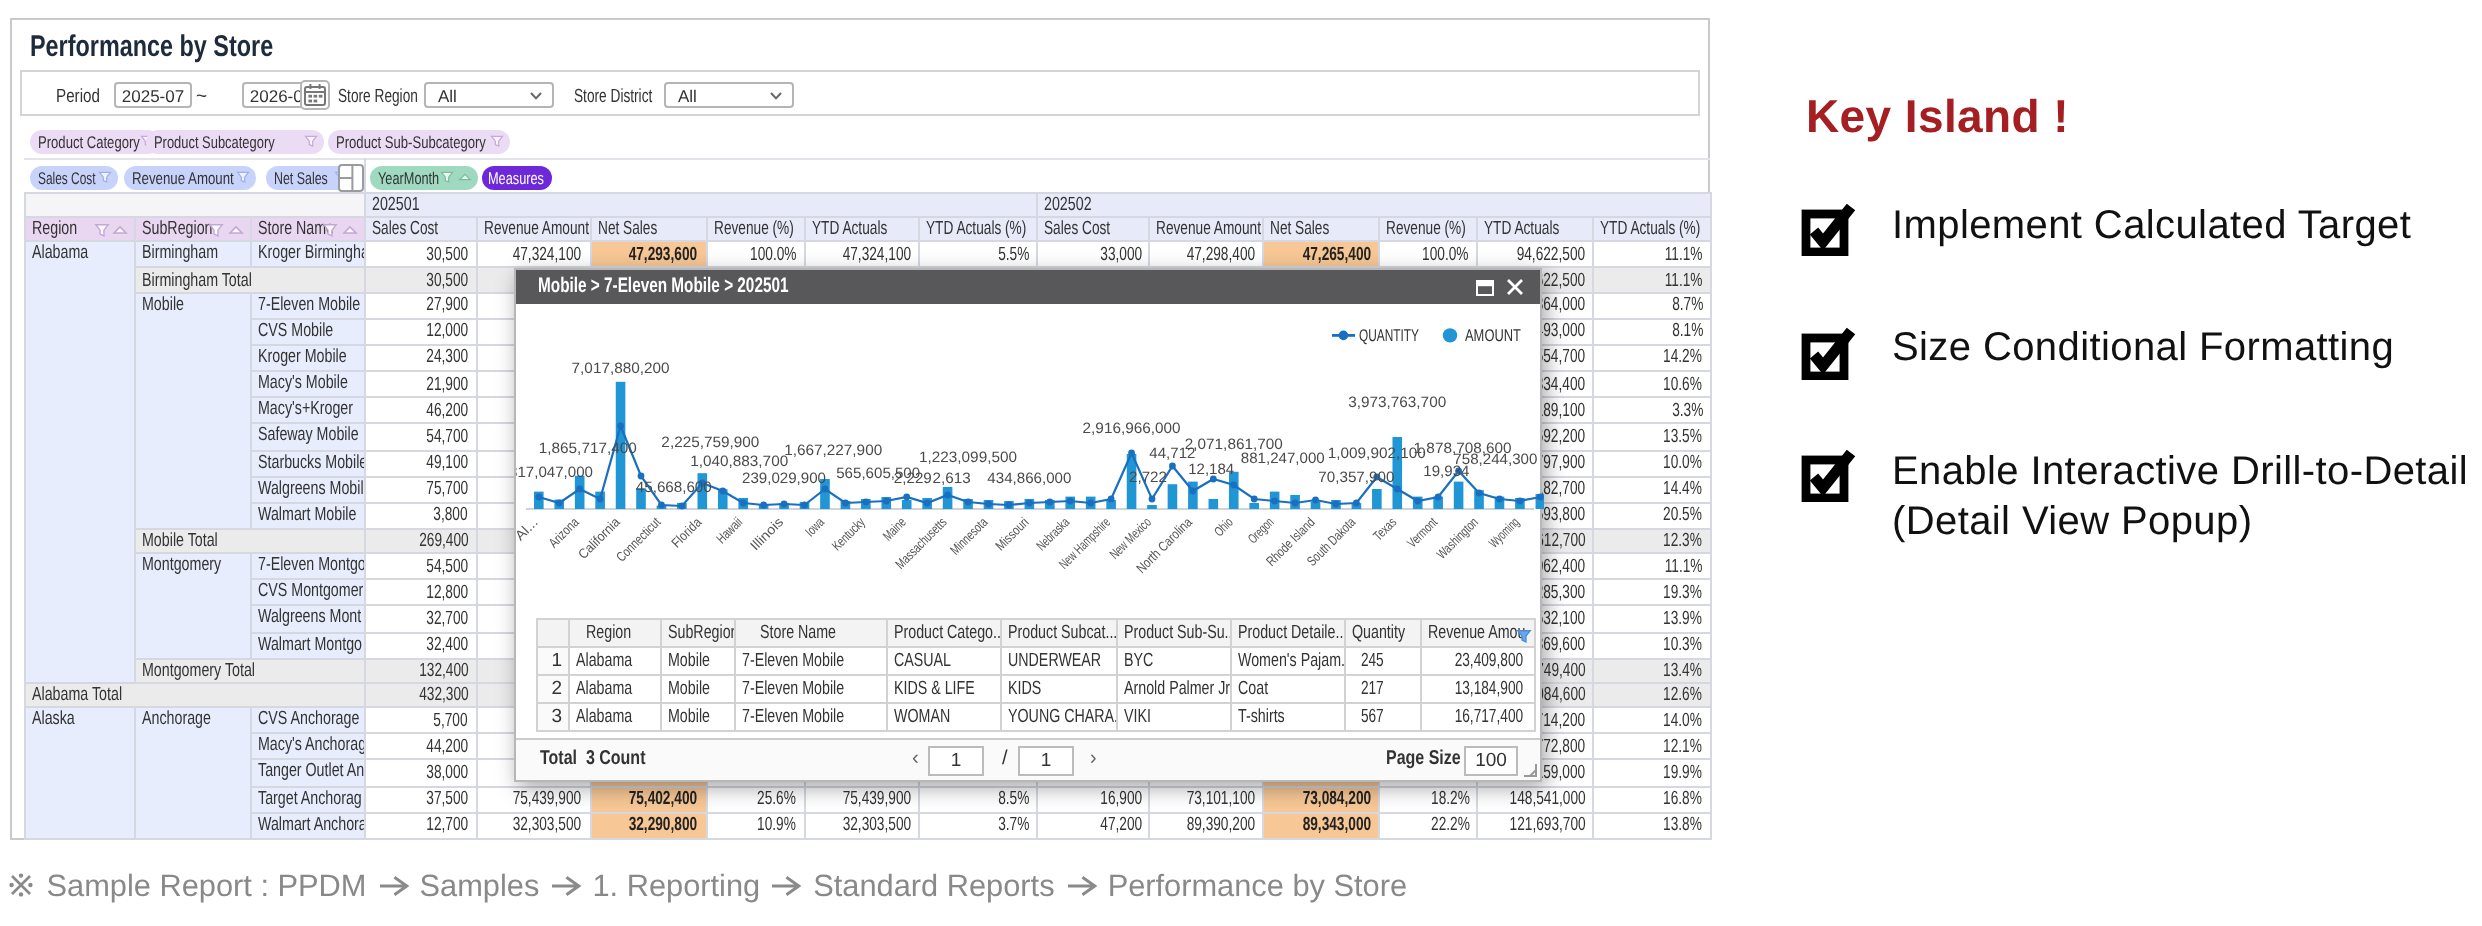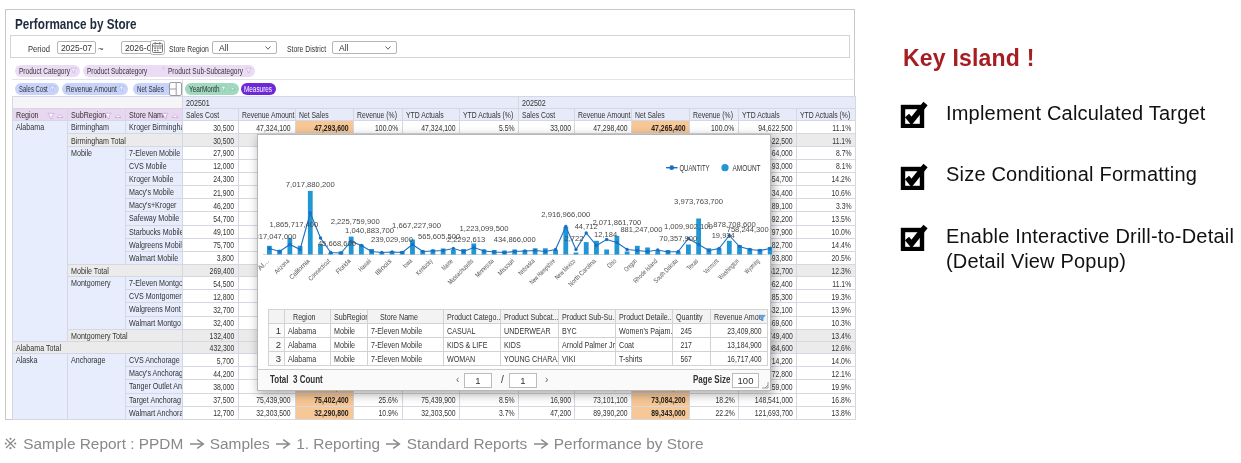--- a/index.html
+++ b/index.html
@@ -72,21 +72,21 @@
 <div class="abs fsel" style="left:212px;width:65px">All<svg class="abs" style="right:5px;top:4px" width="6" height="4" viewBox="0 0 6 4">
       <path d="M0.5 0.5 L3 3.2 L5.5 0.5" fill="none" stroke="#666" stroke-width="1"></path>
     </svg></div>
 <div class="abs flab" style="left:287px"><span class="tx" style="transform:scaleX(0.72)">Store District</span></div>
 <div class="abs fsel" style="left:332px;width:65px">All<svg class="abs" style="right:5px;top:4px" width="6" height="4" viewBox="0 0 6 4">
       <path d="M0.5 0.5 L3 3.2 L5.5 0.5" fill="none" stroke="#666" stroke-width="1"></path>
     </svg></div>
 <div class="abs chip r1" style="left:15px;width:65px"><span class="tx" style="transform:scaleX(0.77)">Product Category</span><span class="cic"><svg class="fic" width="7" height="7" viewBox="0 0 9 9">
         <path d="M1 1.5 H8 L5.6 4.6 V7.8 L3.4 6.8 V4.6 Z" fill="#f7f2fb" stroke="#c5a9d6" stroke-width="0.8"></path>
       </svg></span></div>
-<div class="abs chip r1" style="left:83px;width:89px"><span class="tx" style="transform:scaleX(0.76)">Product Subcategory</span><span class="cic"><svg class="fic" width="7" height="7" viewBox="0 0 9 9">
+<div class="abs chip r1" style="left:73px;width:89px"><span class="tx" style="transform:scaleX(0.76)">Product Subcategory</span><span class="cic"><svg class="fic" width="7" height="7" viewBox="0 0 9 9">
         <path d="M1 1.5 H8 L5.6 4.6 V7.8 L3.4 6.8 V4.6 Z" fill="#f7f2fb" stroke="#c5a9d6" stroke-width="0.8"></path>
       </svg></span></div>
 <div class="abs chip r1" style="left:164px;width:90.5px"><span class="tx" style="transform:scaleX(0.77)">Product Sub-Subcategory</span><span class="cic"><svg class="fic" width="7" height="7" viewBox="0 0 9 9">
         <path d="M1 1.5 H8 L5.6 4.6 V7.8 L3.4 6.8 V4.6 Z" fill="#f7f2fb" stroke="#c5a9d6" stroke-width="0.8"></path>
       </svg></span></div>
 <div class="abs chip r2" style="left:15px;width:44px"><span class="tx" style="transform:scaleX(0.7)">Sales Cost</span><span class="cic"><svg class="fic" width="7" height="7" viewBox="0 0 9 9">
         <path d="M1 1.5 H8 L5.6 4.6 V7.8 L3.4 6.8 V4.6 Z" fill="#eef2ff" stroke="#9fb0e8" stroke-width="0.8"></path>
       </svg></span></div>
 <div class="abs chip r2" style="left:61.5px;width:66px"><span class="tx" style="transform:scaleX(0.78)">Revenue Amount</span><span class="cic"><svg class="fic" width="7" height="7" viewBox="0 0 9 9">
         <path d="M1 1.5 H8 L5.6 4.6 V7.8 L3.4 6.8 V4.6 Z" fill="#eef2ff" stroke="#9fb0e8" stroke-width="0.8"></path>
@@ -507,20 +507,26 @@
         <td class="num"><span class="tn">47,200</span></td>
         <td class="num"><span class="tn">89,390,200</span></td>
         <td class="num org"><span class="tn">89,343,000</span></td>
         <td class="num"><span class="tn">22.2%</span></td>
         <td class="num"><span class="tn">121,693,700</span></td>
         <td class="num"><span class="tn">13.8%</span></td>
       </tr>
 </tbody>
   </table>
 <div class="abs" id="popup">
+<div class="abs" id="ptitle"><span class="tx" style="transform:scaleX(0.73)">Mobile &gt; 7-Eleven Mobile &gt; 202501</span><svg class="abs" style="right:23px;top:5px" width="9" height="8" viewBox="0 0 9 8">
+        <rect x="0.5" y="0.5" width="8" height="7" fill="none" stroke="#fff" stroke-width="1"></rect>
+        <rect x="0.5" y="0.5" width="8" height="2.6" fill="#fff"></rect>
+      </svg><svg class="abs" style="right:8px;top:4px" width="9" height="9" viewBox="0 0 9 9">
+        <path d="M1 1 L8 8 M8 1 L1 8" stroke="#fff" stroke-width="1.4"></path>
+      </svg></div>
 <svg width="514" height="156" style="position:absolute;left:0;top:17px">
 <line x1="5" y1="102.5" x2="509" y2="102.5" stroke="#cfd4da" stroke-width="1"></line>
 <rect x="9.00" y="93.80" width="4.8" height="8.70" fill="#2196d4"></rect>
 <rect x="19.22" y="97.80" width="4.8" height="4.70" fill="#2196d4"></rect>
 <rect x="29.44" y="85.90" width="4.8" height="16.60" fill="#2196d4"></rect>
 <rect x="39.66" y="93.80" width="4.8" height="8.70" fill="#2196d4"></rect>
 <rect x="49.88" y="38.90" width="4.8" height="63.60" fill="#2196d4"></rect>
 <rect x="60.10" y="92.10" width="4.8" height="10.40" fill="#2196d4"></rect>
 <rect x="70.32" y="100.80" width="4.8" height="1.70" fill="#2196d4"></rect>
 <rect x="80.54" y="99.50" width="4.8" height="3.00" fill="#2196d4"></rect>

